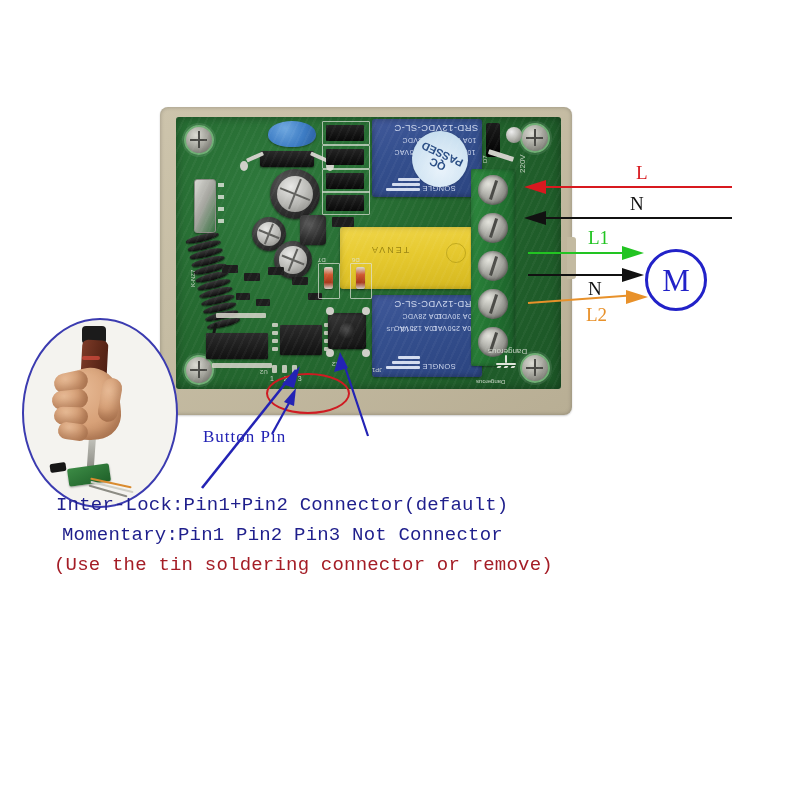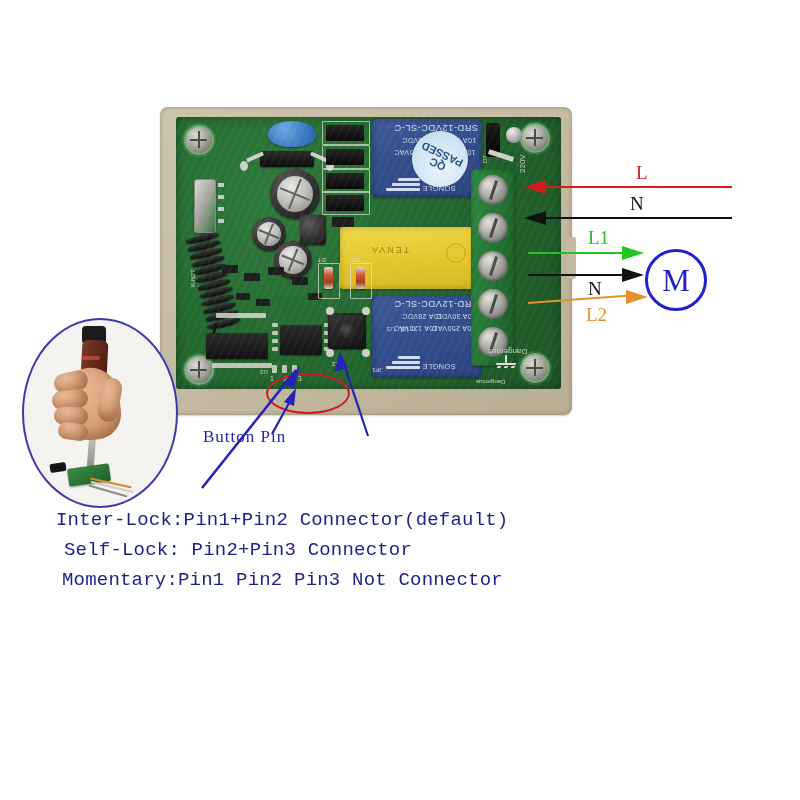--- a/index.html
+++ b/index.html
@@ -240,21 +240,21 @@
 
   .calltxt{
     position:absolute;color:#2323b4;font-family:"Liberation Serif", serif;
     white-space:nowrap;
   }
   .redellipse{
     position:absolute;border:2.5px solid #cf1b22;border-radius:50%;
   }
 
   
-  .txtblock{position:absolute;left:0;top:505px;width:800px;}
+  .txtblock{position:absolute;left:0;top:490px;width:800px;}
   .tline{
     font-family:"Liberation Mono","DejaVu Sans Mono",monospace;
     font-size:19px;line-height:30px;letter-spacing:.2px;white-space:nowrap;
   }
   .t-blue{color:#1f1f8c;}
   .t-red{color:#a41d26;}
 </style>
 </head>
 <body>
 
@@ -493,17 +493,17 @@
 
   <svg style="position:absolute;left:330px;top:350px;width:60px;height:90px;overflow:visible;">
     <line x1="38" y1="86" x2="12" y2="8" stroke="#2323b4" stroke-width="2.2"></line>
     <polygon points="10,2 4,22 18,18" fill="#2323b4"></polygon>
   </svg>
 
   <div class="calltxt" style="left:203px;top:427px;font-size:17px;letter-spacing:1px;">Button Pin</div>
 
   <div class="txtblock">
     <div class="tline t-blue" style="margin-left:56px;">Inter-Lock:Pin1+Pin2 Connector(default)</div>
-    <div class="tline t-blue" style="margin-left:64px;">Self-Lock: Pin2+Pin3 Connector</div>
     <div class="tline t-blue" style="margin-left:62px;">Momentary:Pin1 Pin2 Pin3 Not Connector</div>
+    <div class="tline t-red" style="margin-left:54px;">(Use the tin soldering connector or remove)</div>
   </div>
 
 </div>
 
 </body></html>

